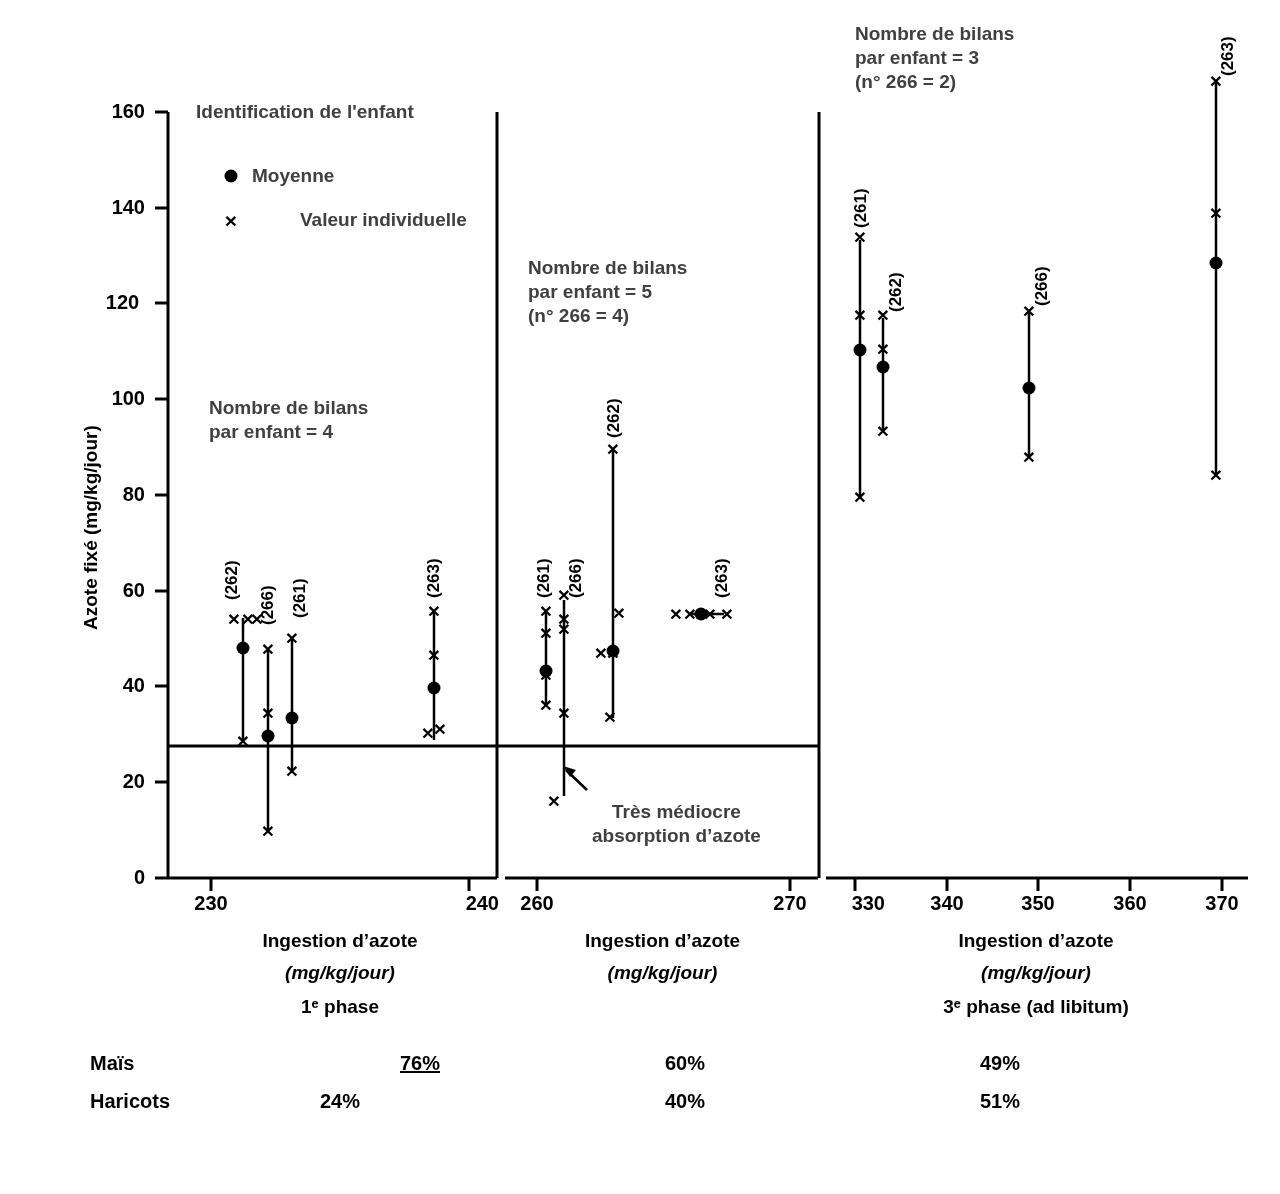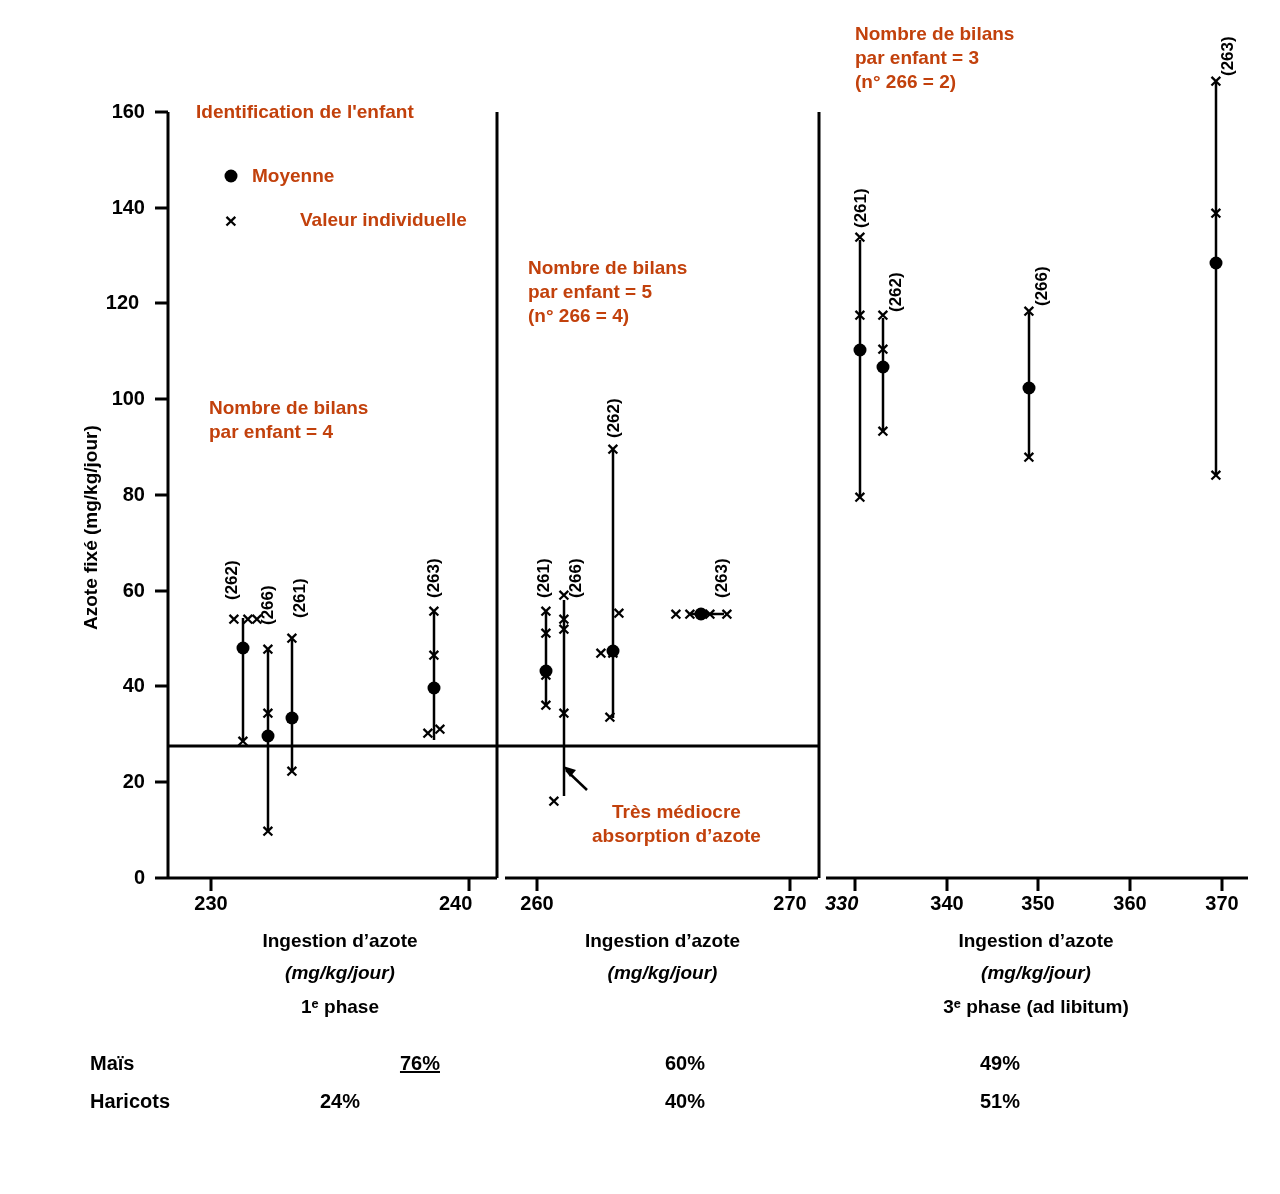--- a/index.html
+++ b/index.html
@@ -16,21 +16,21 @@
     width: 1280px;
     height: 1194px;
     overflow: hidden;
     background: #fff;
   }
   .abs { position: absolute; }
   .txt {
     font-family: "Liberation Sans", sans-serif;
     font-size: 19px;
     font-weight: bold;
-    color: #c2410c;
+    color: #404040;
     white-space: pre;
     line-height: 1.25;
   }
   .axis-label {
     font-size: 19px;
     font-weight: bold;
   }
   .tick-label {
     font-size: 20px;
     font-weight: bold;
@@ -211,24 +211,24 @@
   <div class="abs tick-label" style="left:100px; top:196px; width:45px; text-align:right;">140</div>
   <div class="abs tick-label" style="left:100px; top:291px; width:45px; text-align:center;">120</div>
   <div class="abs tick-label" style="left:100px; top:387px; width:45px; text-align:right;">100</div>
   <div class="abs tick-label" style="left:100px; top:483px; width:45px; text-align:right;">80</div>
   <div class="abs tick-label" style="left:100px; top:579px; width:45px; text-align:right;">60</div>
   <div class="abs tick-label" style="left:100px; top:674px; width:45px; text-align:right;">40</div>
   <div class="abs tick-label" style="left:100px; top:770px; width:45px; text-align:right;">20</div>
   <div class="abs tick-label" style="left:100px; top:866px; width:45px; text-align:right;">0</div>
 
   <div class="abs tick-label" style="left:181px; top:892px; width:60px; text-align:center;">230</div>
-  <div class="abs tick-label" style="left:439px; top:892px; width:60px; text-align:left;">240</div>
+  <div class="abs tick-label" style="left:439px; top:892px; width:60px; text-align:right;">240</div>
   <div class="abs tick-label" style="left:507px; top:892px; width:60px; text-align:center;">260</div>
   <div class="abs tick-label" style="left:760px; top:892px; width:60px; text-align:center;">270</div>
-  <div class="abs tick-label" style="left:825px; top:892px; width:60px; text-align:left;font-style:italic;">330</div>
+  <div class="abs tick-label" style="left:825px; top:892px; width:60px; text-align:right;">330</div>
   <div class="abs tick-label" style="left:917px; top:892px; width:60px; text-align:center;">340</div>
   <div class="abs tick-label" style="left:1008px; top:892px; width:60px; text-align:center;">350</div>
   <div class="abs tick-label" style="left:1100px; top:892px; width:60px; text-align:center;">360</div>
   <div class="abs tick-label" style="left:1192px; top:892px; width:60px; text-align:center;">370</div>
 
   <div class="abs txt" style="left:196px; top:100px;">Identification de l'enfant</div>
   <div class="abs txt" style="left:252px; top:164px;">Moyenne</div>
   <div class="abs txt" style="left:252px; top:208px;margin-left:48px;">Valeur individuelle</div>
 
   <div class="abs txt" style="left:209px; top:396px;">Nombre de bilans

